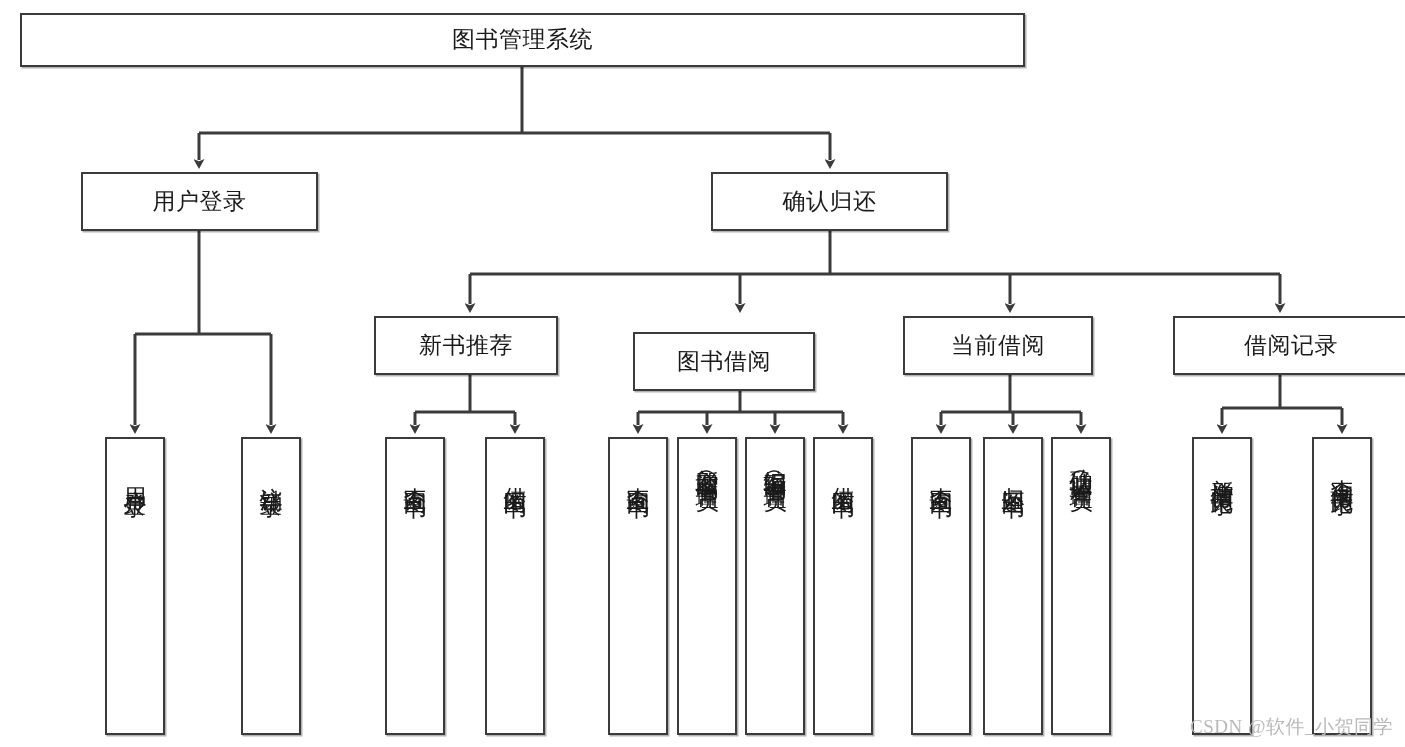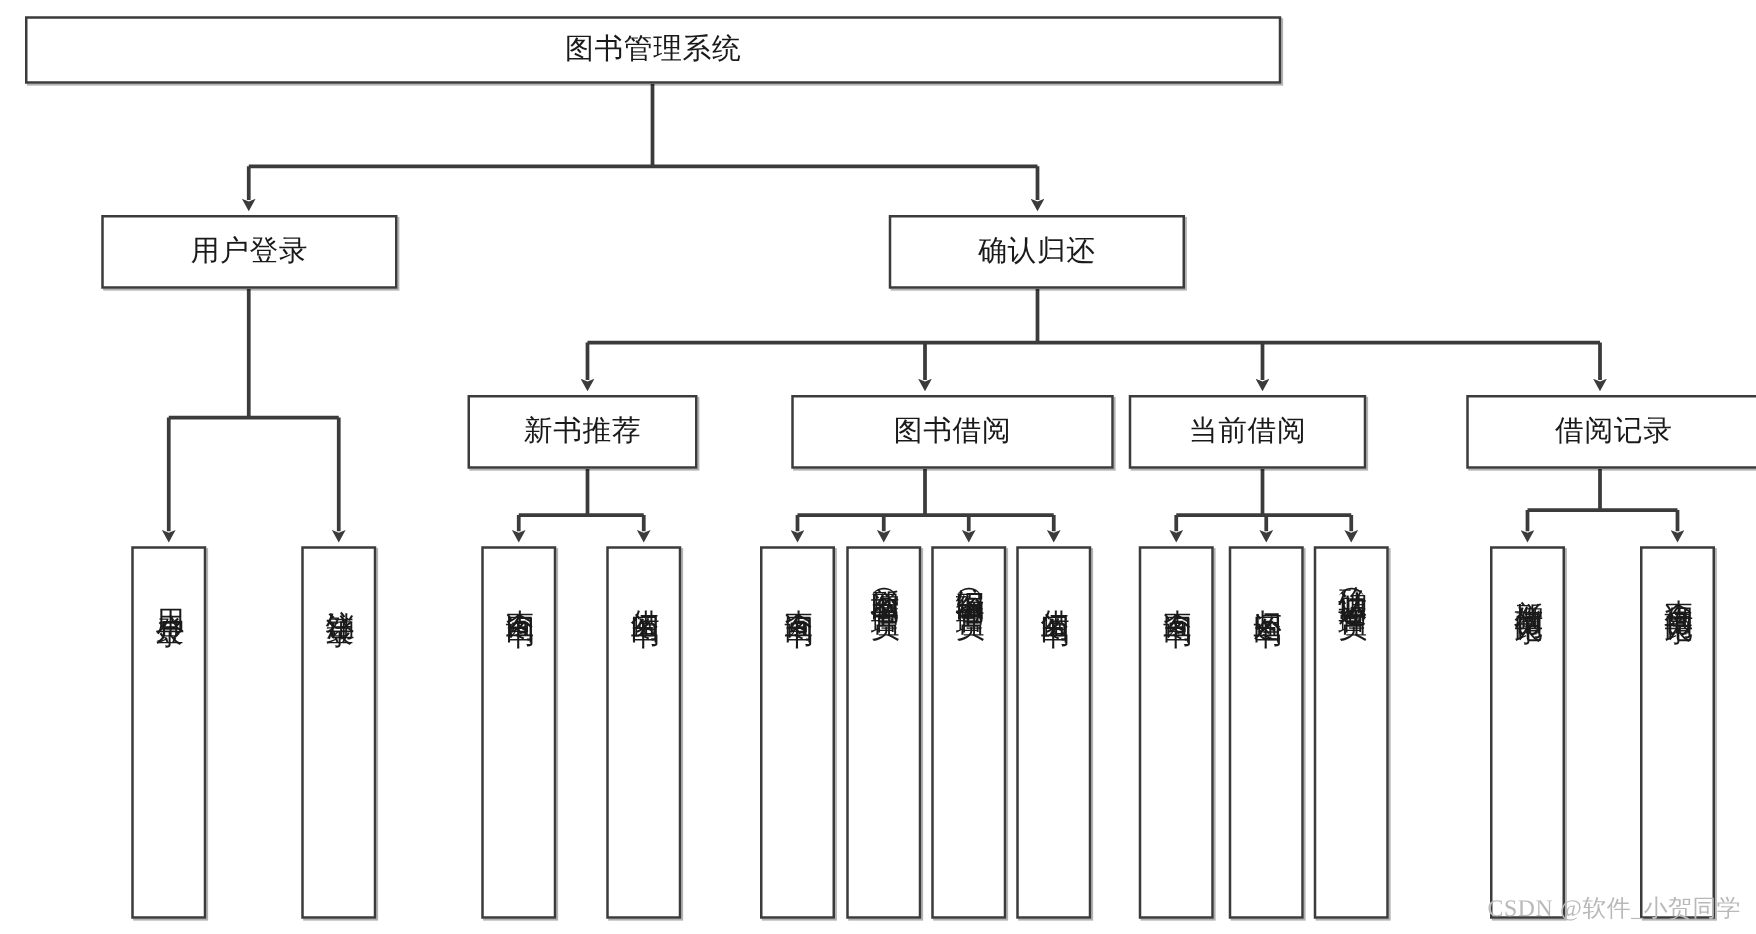--- a/index.html
+++ b/index.html
@@ -126,21 +126,21 @@
   <div class="node horizontal" style="left:81px; top:172px; width:237px; height:59px;">
     <span class="node-label">用户登录</span>
   </div>
   <div class="node horizontal" style="left:711px; top:172px; width:237px; height:59px;">
     <span class="node-label">确认归还</span>
   </div>
 
   <div class="node horizontal" style="left:374px; top:316px; width:184px; height:59px;align-items:center;">
     <span class="node-label">新书推荐</span>
   </div>
-  <div class="node horizontal" style="left:633px; top:316px; width:258px; height:59px;">
+  <div class="node horizontal" style="left:633px; top:332px; width:182px; height:59px;">
     <span class="node-label">图书借阅</span>
   </div>
   <div class="node horizontal" style="left:903px; top:316px; width:190px; height:59px;">
     <span class="node-label">当前借阅</span>
   </div>
   <div class="node horizontal" style="left:1173px; top:316px; width:236px; height:59px;">
     <span class="node-label">借阅记录</span>
   </div>
 
   <div class="node vertical" style="left:105px; top:437px; width:60px; height:298px;">

